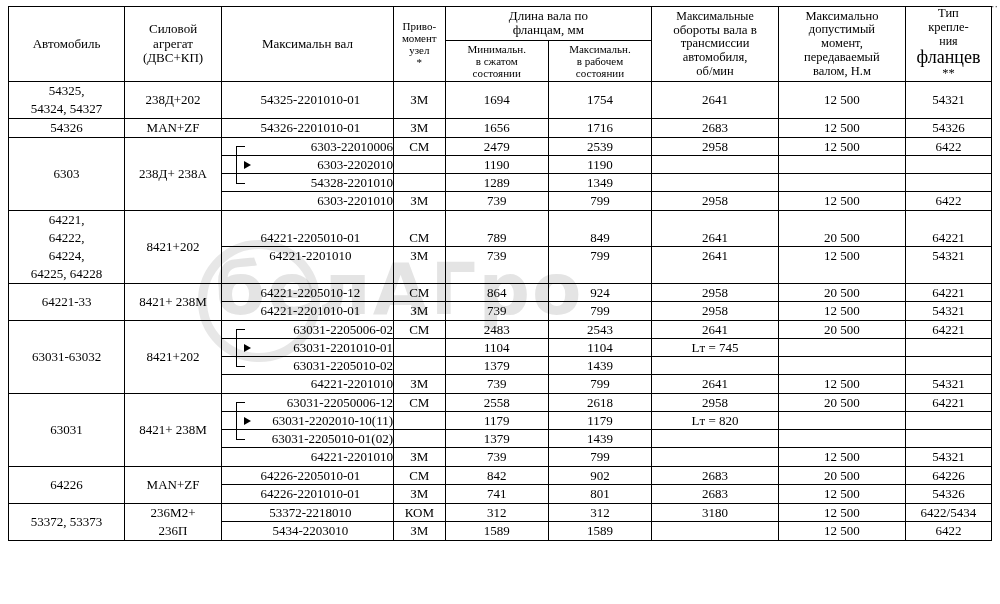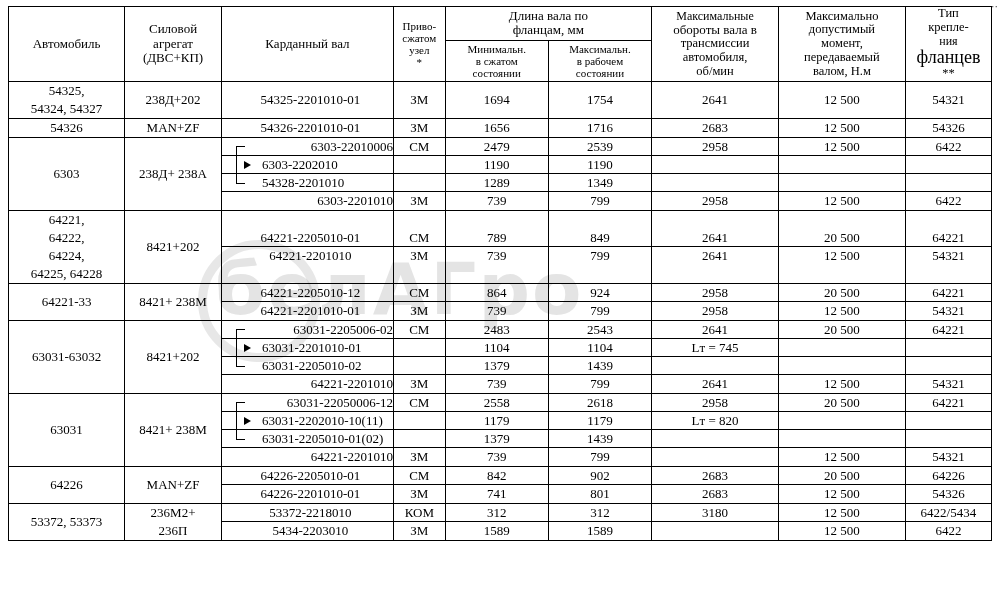--- a/index.html
+++ b/index.html
@@ -60,21 +60,21 @@
     height:18px;
     line-height:18px;
     border-bottom:1px solid #000;
     box-sizing:border-box;
     white-space:nowrap;
     overflow:hidden;
   }
   .sub.last{border-bottom:none;}
   .sub.l{text-align:center;padding-left:6px;}
   .sub.lr{text-align:right;padding-left:26px;}
-  .sub.lr2{text-align:left;padding-left:40px;}
+  .sub.lr2{text-align:right;padding-left:40px;}
   .shaft{position:relative;}
   
   td.group{
     font-size:13px;
     vertical-align:middle;
   }
   td.group .lines{display:block;}
   td.group .ln{height:18px;line-height:18px;}
 
   
@@ -153,24 +153,24 @@
         <col class="c8">
     </colgroup>
     <thead>
       <tr>
         <th rowspan="2">Автомобиль</th>
         <th rowspan="2">
           <div>Силовой</div>
           <div>агрегат</div>
           <div>(ДВС+КП)</div>
         </th>
-        <th rowspan="2">Карданный вал</th>
+        <th rowspan="2">Максимальн вал</th>
         <th rowspan="2" class="small">
           <div>Приво-</div>
-          <div>сжатом</div>
+          <div>момент</div>
           <div>узел</div>
           <div>*</div>
         </th>
         <th colspan="2">
           <div>Длина вала по</div>
           <div>фланцам, мм</div>
         </th>
         <th rowspan="2" class="small">
           <div style="font-size:12px">Максимальные</div>
           <div style="font-size:13px">обороты вала в</div>

